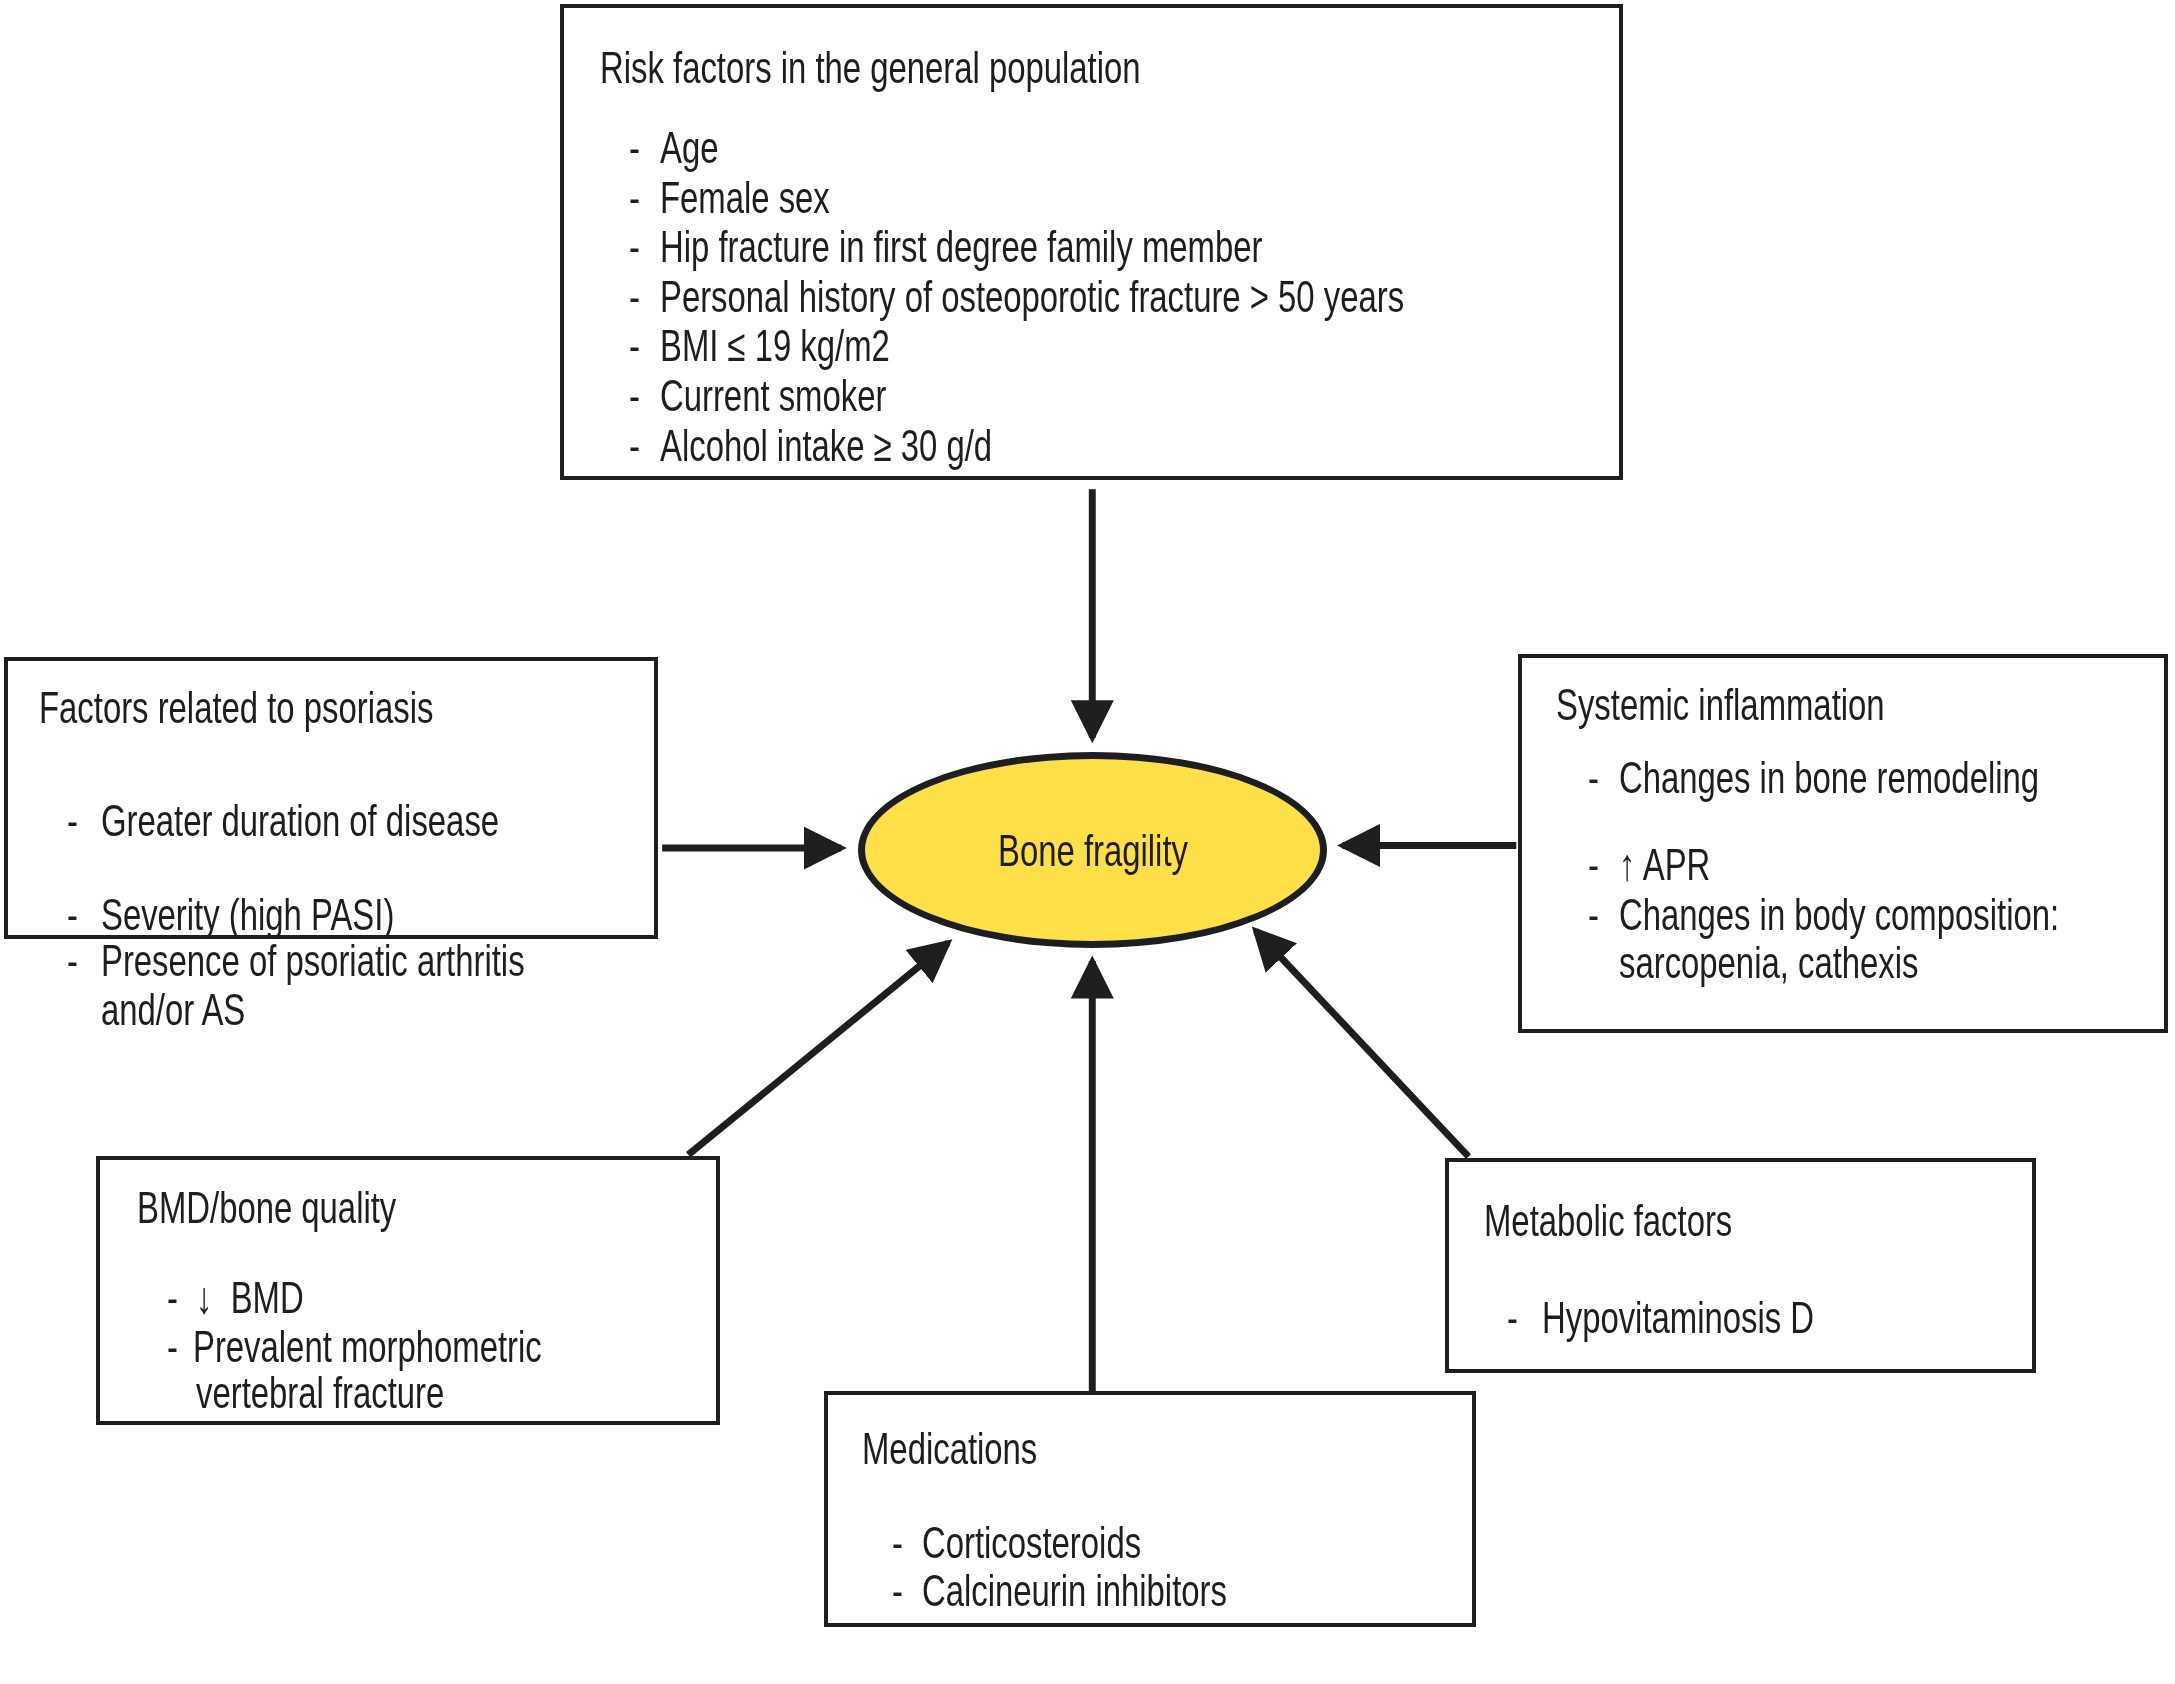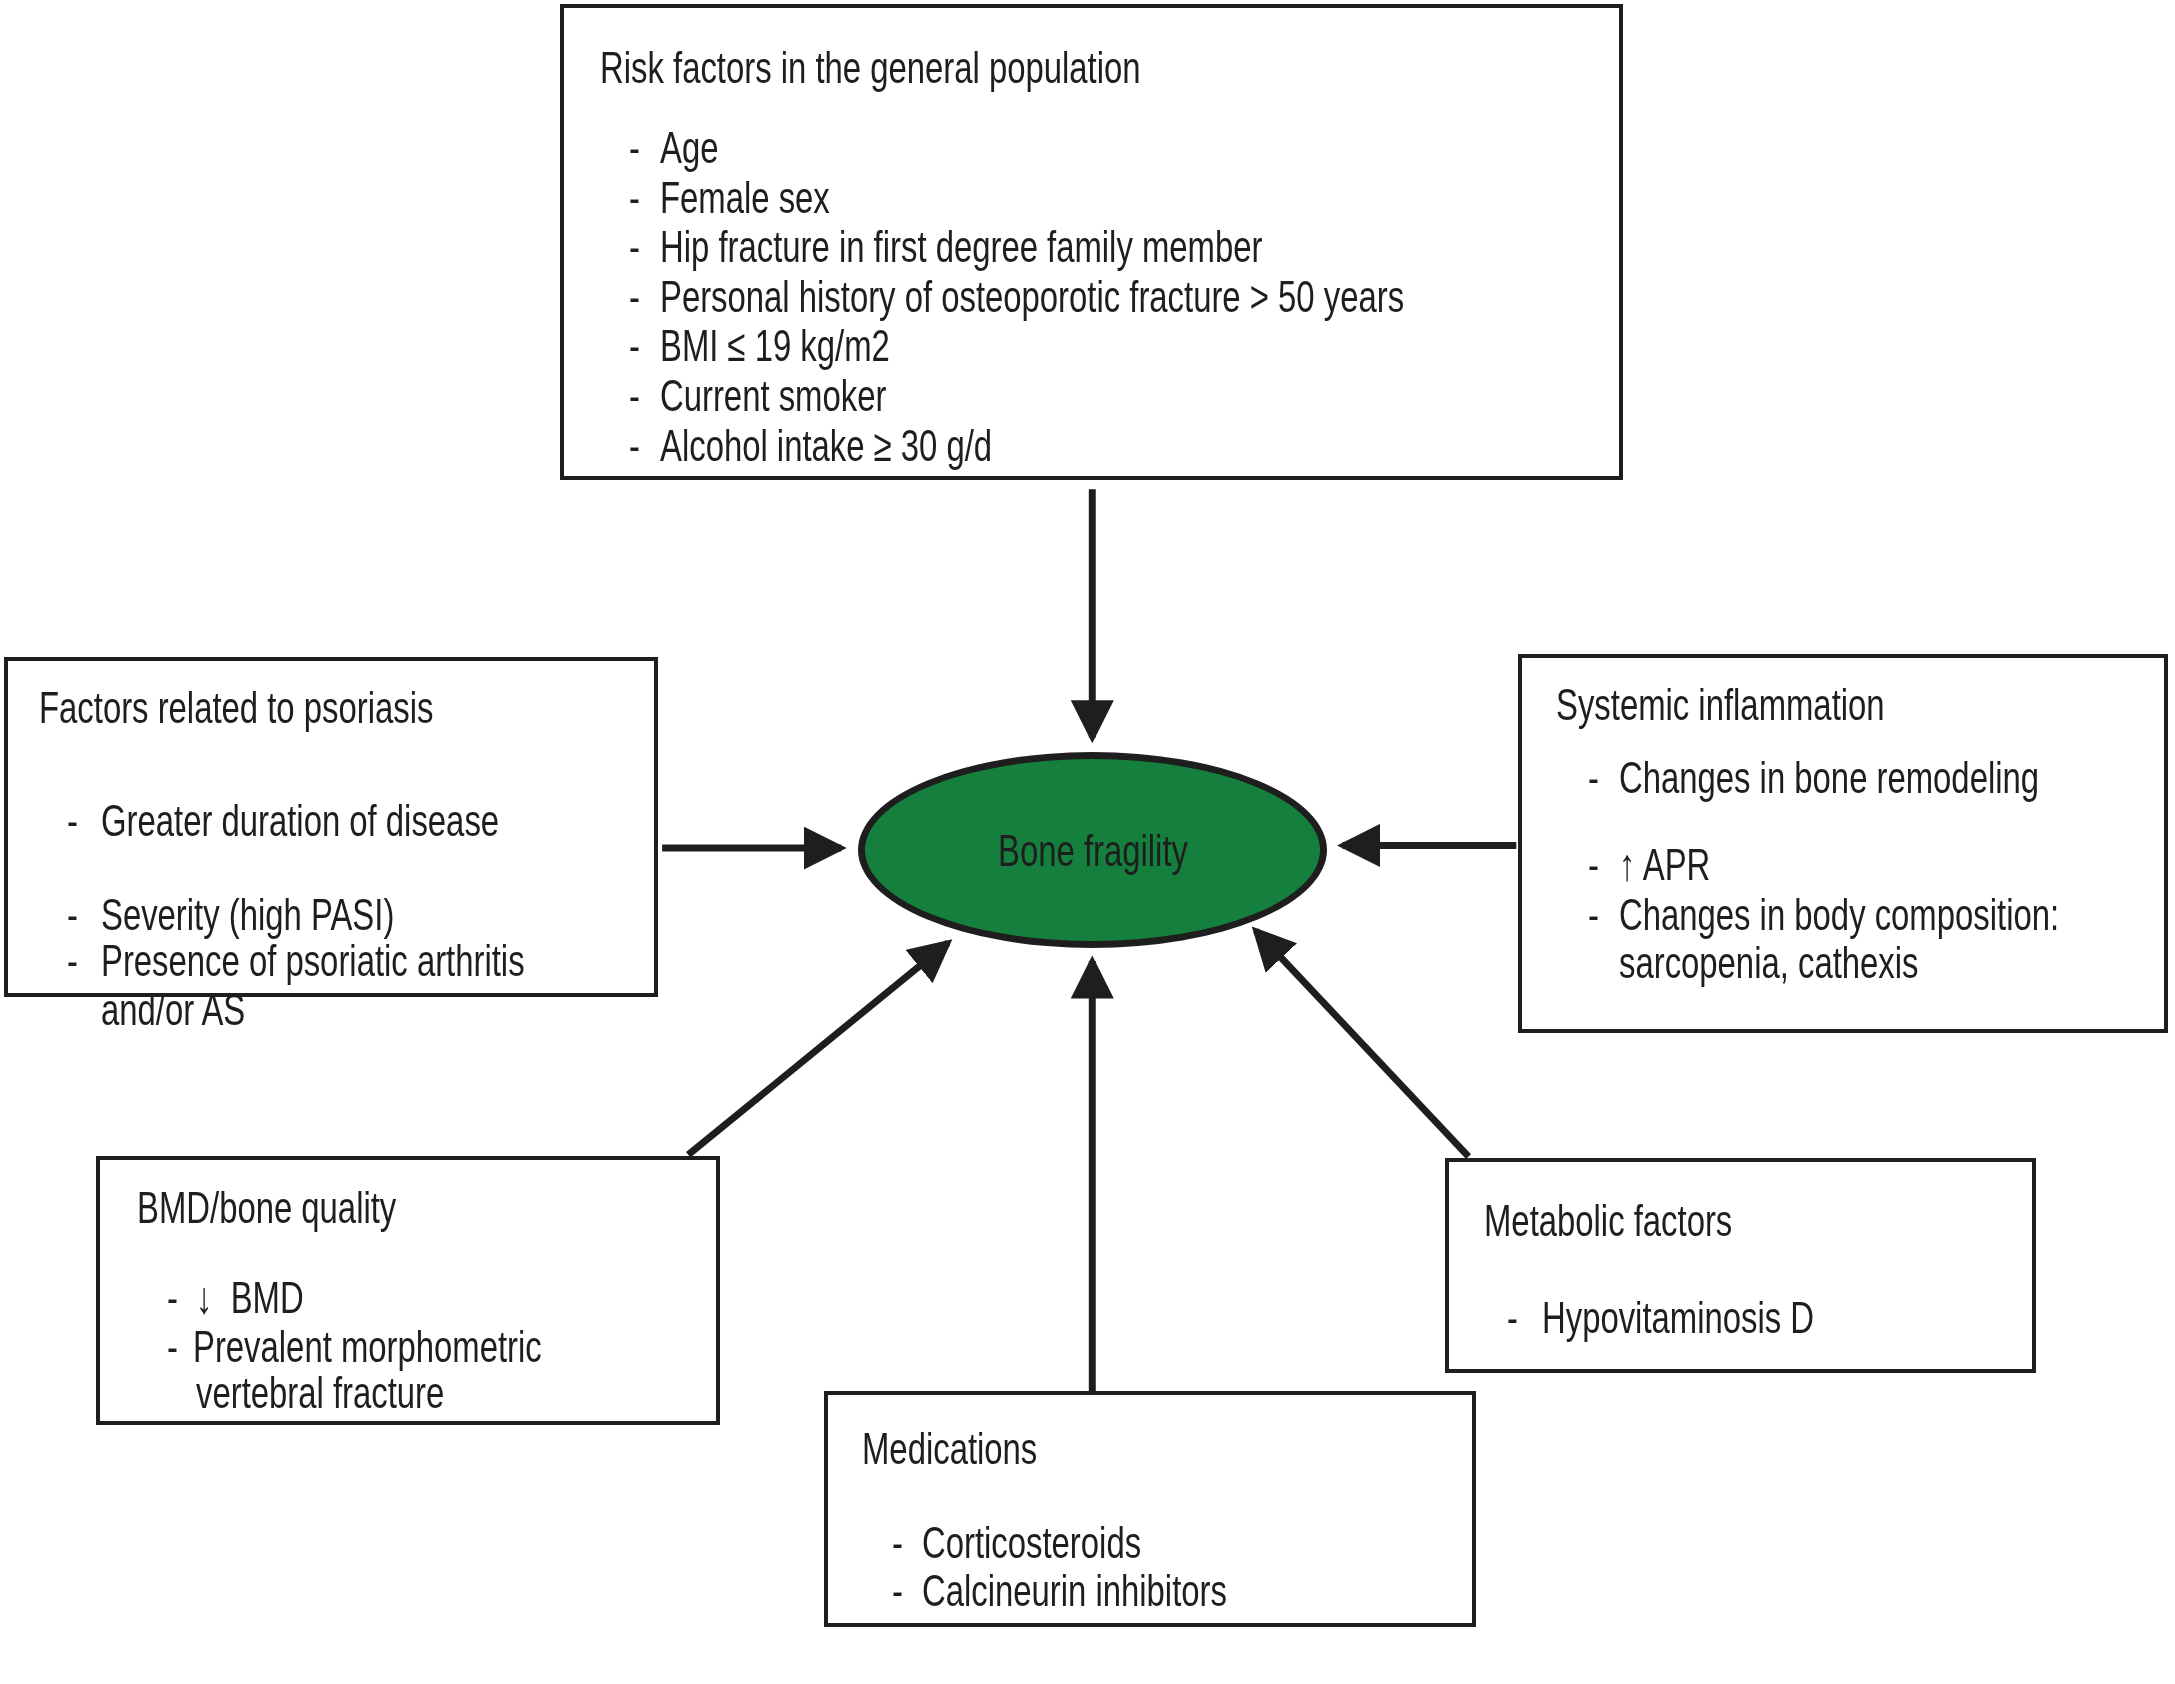--- a/index.html
+++ b/index.html
@@ -34,21 +34,21 @@
     color: #1e1e1e;
     transform: scaleX(0.73);
     transform-origin: 0 50%;
   }
   .ellipse {
     position: absolute;
     left: 858px; top: 752px;
     width: 469px; height: 196px;
     border: 7.8px solid #1e1e1e;
     border-radius: 50%;
-    background: #15803d;
+    background: #fde047;
     box-sizing: border-box;
     text-decoration: underline;
   }
   .center-label {
     left: 50%; top: 50%;
     transform: translate(-50%, -50%) scaleX(0.73);
     transform-origin: center;
   }
   svg line { stroke: #1e1e1e; stroke-width: 8; }
   svg .ah { fill: #1e1e1e; }
@@ -83,21 +83,21 @@
     <div class="t" style="left:65px;top:266px">-</div>
     <div class="t" style="left:96px;top:266px">Personal history of osteoporotic fracture &gt; 50 years</div>
     <div class="t" style="left:65px;top:315px">-</div>
     <div class="t" style="left:96px;top:315px">BMI ≤ 19 kg/m2</div>
     <div class="t" style="left:65px;top:365px">-</div>
     <div class="t" style="left:96px;top:365px">Current smoker</div>
     <div class="t" style="left:65px;top:415px">-</div>
     <div class="t" style="left:96px;top:415px">Alcohol intake ≥ 30 g/d</div>
   </div>
 
-  <div class="box" style="left:4.3px;top:657px;width:654px;height:340px">
+  <div class="box" style="left:4.3px;top:657px;width:654px;height:282px">
     <div class="t" style="left:31px;top:24px">Factors related to psoriasis</div>
     <div class="t" style="left:59px;top:137px">-</div>
     <div class="t" style="left:93px;top:137px">Greater duration of disease</div>
     <div class="t" style="left:59px;top:231px">-</div>
     <div class="t" style="left:93px;top:231px">Severity (high PASI)</div>
     <div class="t" style="left:59px;top:277px">-</div>
     <div class="t" style="left:93px;top:277px">Presence of psoriatic arthritis</div>
     <div class="t" style="left:93px;top:326px">and/or AS</div>
   </div>
 

